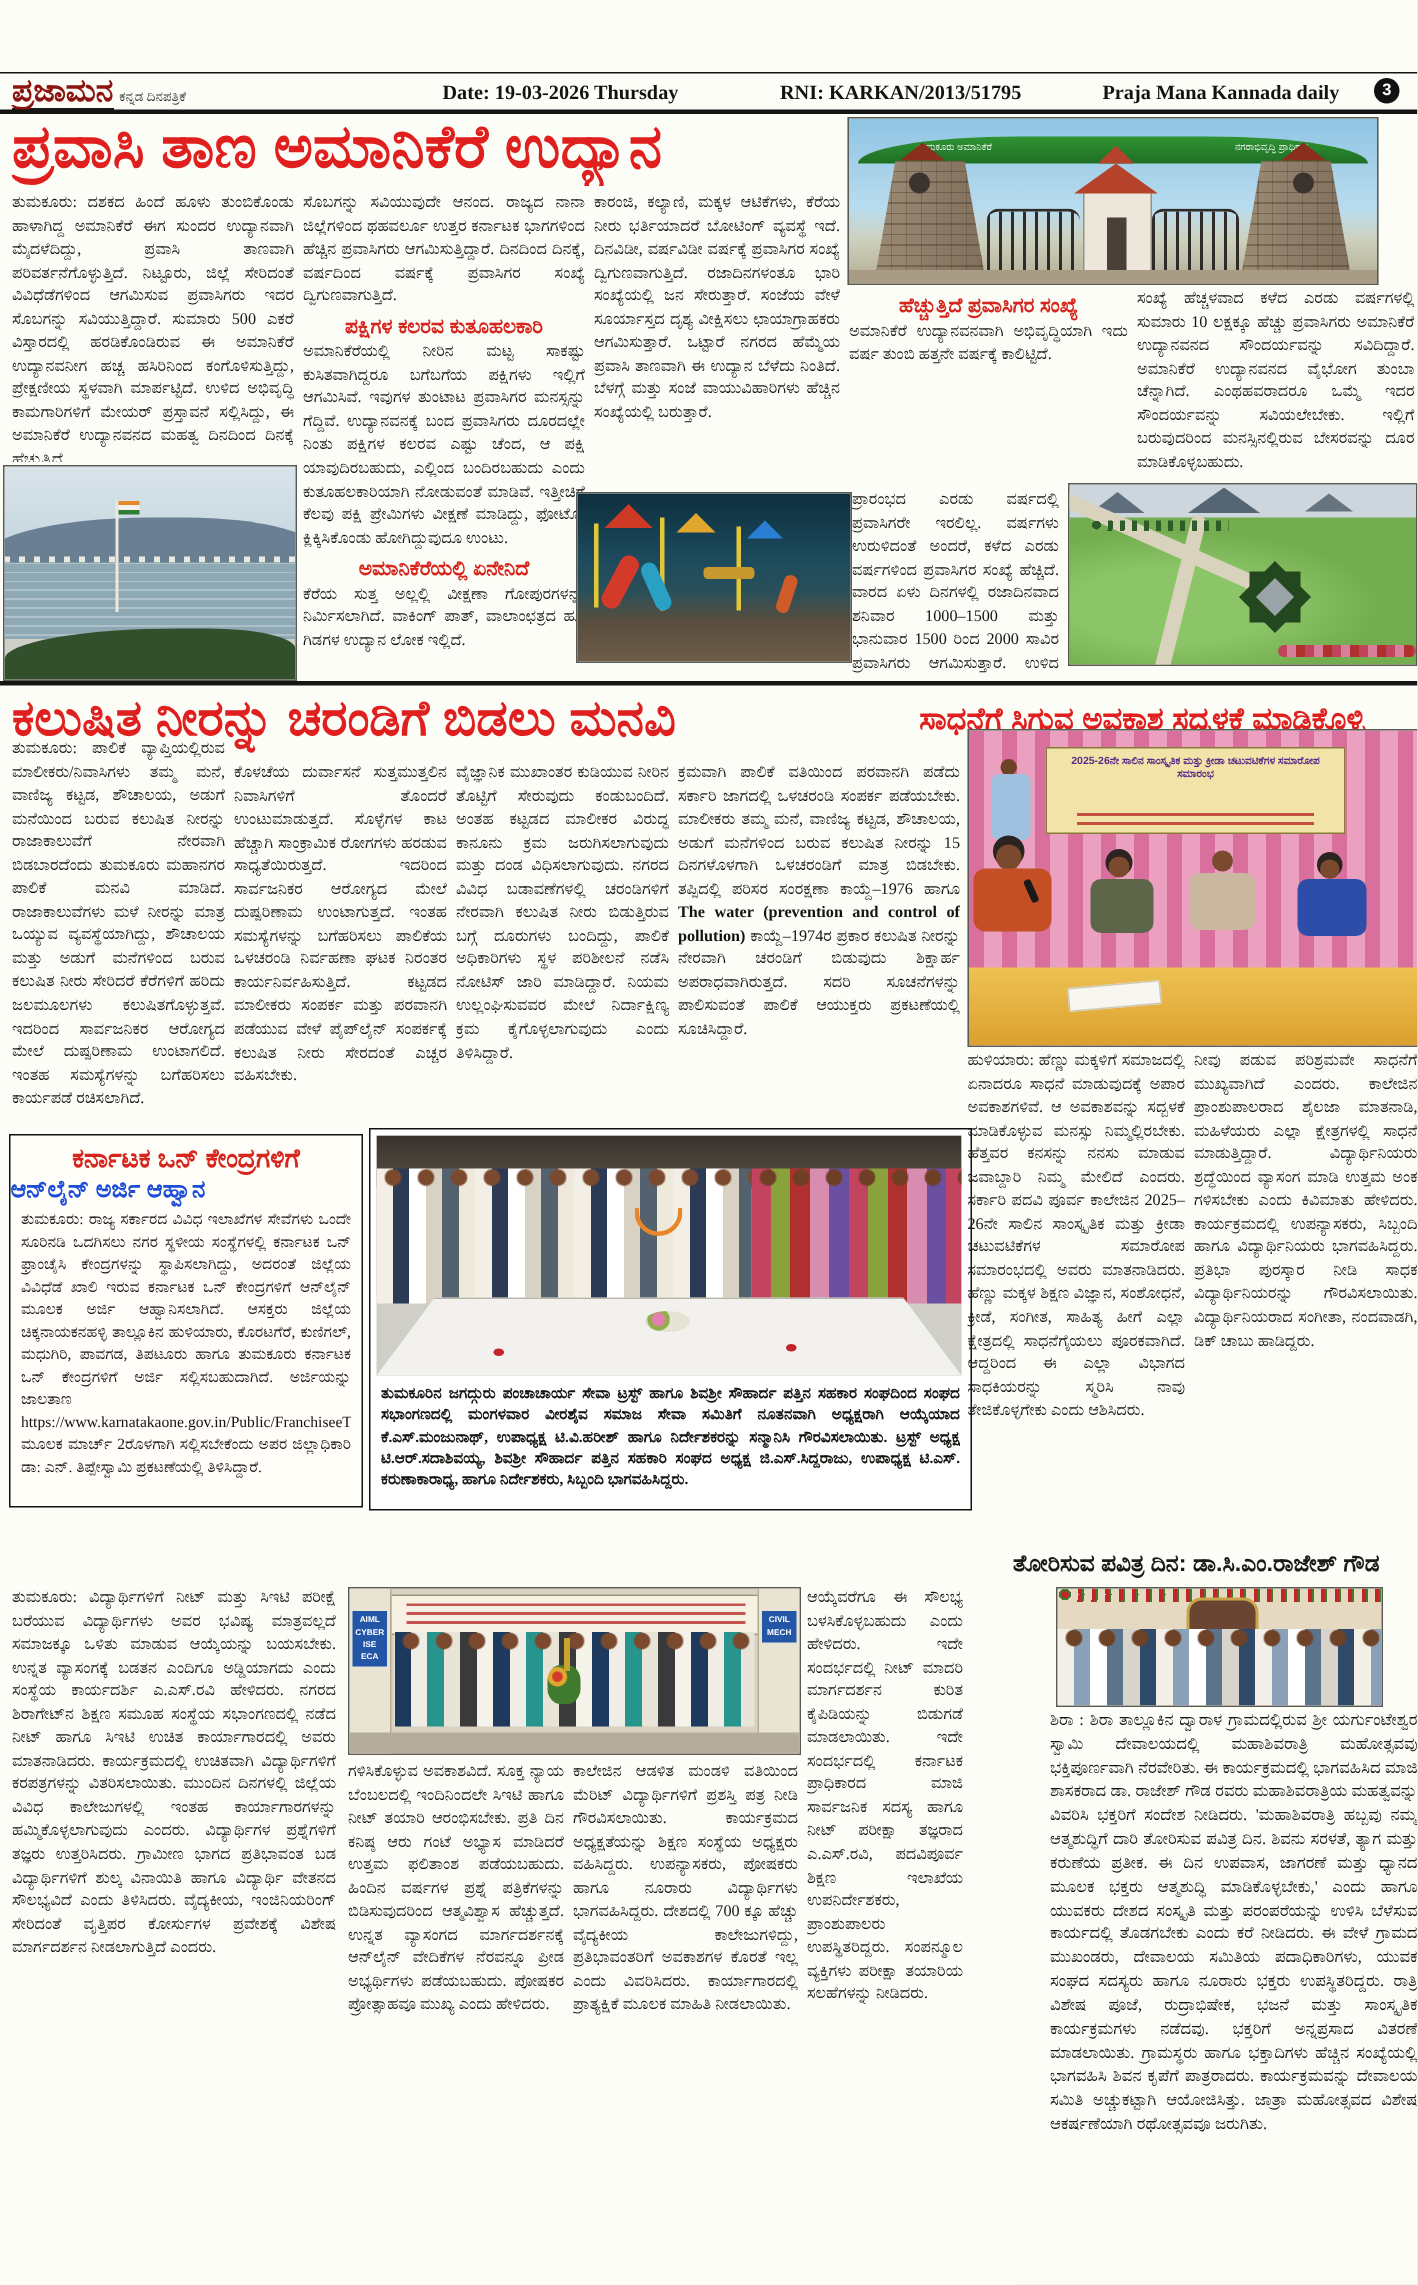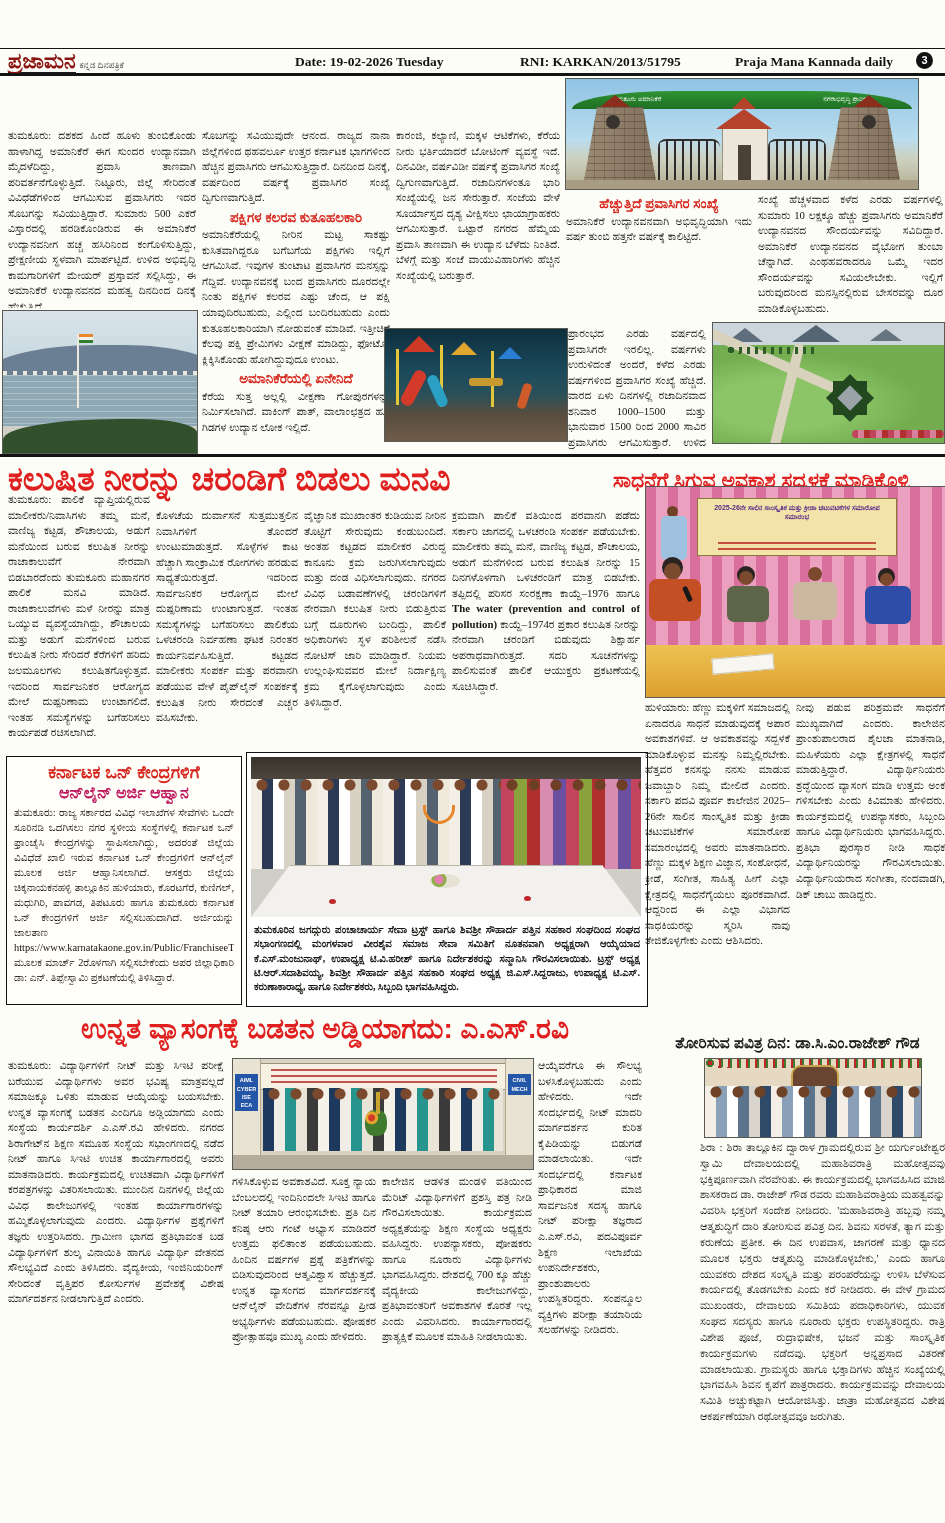--- a/index.html
+++ b/index.html
@@ -26,21 +26,21 @@
   .en-bold{font-weight:bold;}
   .pre{white-space:pre-line;}
   
   .photo{position:absolute;overflow:hidden;border:1px solid #5a5a55;background:#cfcfc8;}
   .ph{position:absolute;}
   .caption{font-size:10.2px;line-height:1.4;text-align:justify;overflow:hidden;font-weight:bold;}
   
   .kbox{border:1.4px solid #111;background:#fffef8;}
   .kbox-t1{color:#d6251c;font-weight:bold;font-size:17.5px;text-align:center;
            font-family:"Liberation Sans",sans-serif;margin-top:5px;}
-  .kbox-t2{color:#be185d;font-weight:bold;font-size:16px;text-align:center;
+  .kbox-t2{color:#1d4ed8;font-weight:bold;font-size:16px;
            font-family:"Liberation Sans",sans-serif;margin:1px 0 4px;}
   .gbox{border:1.4px solid #111;background:#fff;}
   
   .crowd{background-image:
       radial-gradient(circle at 11px 6px, #7b4a2e 5px, rgba(0,0,0,0) 6px),
       repeating-linear-gradient(90deg,#f3efe6 0 11px,#2d3a55 11px 22px,#ffffff 22px 33px,#d8d2c4 33px 44px,#54616e 44px 55px,#efe9dc 55px 66px);
     background-size:22px 100%,auto;}
   .crowd-saree{background-image:
       radial-gradient(circle at 11px 6px, #6e3f24 5px, rgba(0,0,0,0) 6px),
       repeating-linear-gradient(90deg,#c2445e 0 13px,#8aa23c 13px 26px,#b03030 26px 39px,#d88cb0 39px 52px,#6b4fa0 52px 65px);
@@ -57,26 +57,27 @@
 </style>
 </head>
 <body>
 
 <div class="page">
 
   <div class="abs rule" style="left:0;top:48px;width:945px;height:1px"></div>
   <div class="abs" style="left:8px;top:50px;">
     <span class="mast-logo">ಪ್ರಜಾಮನ</span><span class="mast-sub">ಕನ್ನಡ ದಿನಪತ್ರಿಕೆ</span>
   </div>
-  <div class="abs mast-item" style="left:295px;top:54px;">Date: 19-02-2026 Tuesday</div>
+  <div class="abs mast-item" style="left:295px;top:54px;">Date: 19-03-2026 Thursday</div>
   <div class="abs mast-item" style="left:520px;top:54px;">RNI: KARKAN/2013/51795</div>
   <div class="abs mast-item" style="left:735px;top:54px;">Praja Mana Kannada daily</div>
   <div class="abs page-badge" style="left:916px;top:52px;">3</div>
   <div class="abs rule" style="left:0;top:73px;width:945px;height:3px"></div>
 
+  <div class="abs hl" style="left:8px;top:76px;width:552px;height:48px;font-size:40px;line-height:1.1;">ಪ್ರವಾಸಿ ತಾಣ ಅಮಾನಿಕೆರೆ ಉದ್ಯಾನ</div>
 
   <div class="photo" style="left:565px;top:78px;width:352px;height:110px;">
     <div class="ph" style="left:0;top:0;width:100%;height:100%;background:linear-gradient(180deg,#8fc4e4 0%,#b9dcee 55%,#cdd2c0 72%,#b4ac92 100%);"></div>
     <div class="ph" style="left:6px;top:12px;width:340px;height:18px;background:linear-gradient(180deg,#2f9433,#1f6e24);border-radius:50% 50% 0 0/160% 160% 0 0;">
       <span style="position:absolute;left:40px;top:4px;font-size:6.5px;color:#fff;font-family:'Liberation Sans',sans-serif;">ತುಮಕೂರು ಅಮಾನಿಕೆರೆ</span>
       <span style="position:absolute;right:40px;top:4px;font-size:6.5px;color:#fff;font-family:'Liberation Sans',sans-serif;">ನಗರಾಭಿವೃದ್ಧಿ ಪ್ರಾಧಿಕಾರ</span>
     </div>
     <div class="ph brick" style="left:18px;top:28px;width:72px;height:74px;clip-path:polygon(18% 0,82% 0,100% 100%,0 100%);"></div>
     <div class="ph" style="left:40px;top:36px;width:14px;height:14px;border-radius:50%;background:#3a3430;"></div>
     <div class="tri" style="left:34px;top:16px;border-left:15px solid transparent;border-right:15px solid transparent;border-bottom:12px solid #8a2e1e;"></div>
@@ -225,21 +226,20 @@
     <div class="ph" style="left:22%;bottom:12%;width:60px;height:14px;background:#f7f6f0;transform:rotate(-5deg);border:1px solid #cfc8b4;"></div>
   </div>
 
   <div class="abs bt" style="left:645px;top:700px;width:145px;height:308px;">
     <p class="noind">ಹುಳಿಯಾರು: ಹೆಣ್ಣು ಮಕ್ಕಳಿಗೆ ಸಮಾಜದಲ್ಲಿ ಏನಾದರೂ ಸಾಧನೆ ಮಾಡುವುದಕ್ಕೆ ಅಪಾರ ಅವಕಾಶಗಳಿವೆ. ಆ ಅವಕಾಶವನ್ನು ಸದ್ಬಳಕೆ ಮಾಡಿಕೊಳ್ಳುವ ಮನಸ್ಸು ನಿಮ್ಮಲ್ಲಿರಬೇಕು. ಹೆತ್ತವರ ಕನಸನ್ನು ನನಸು ಮಾಡುವ ಜವಾಬ್ದಾರಿ ನಿಮ್ಮ ಮೇಲಿದೆ ಎಂದರು. ಸರ್ಕಾರಿ ಪದವಿ ಪೂರ್ವ ಕಾಲೇಜಿನ 2025–26ನೇ ಸಾಲಿನ ಸಾಂಸ್ಕೃತಿಕ ಮತ್ತು ಕ್ರೀಡಾ ಚಟುವಟಿಕೆಗಳ ಸಮಾರೋಪ ಸಮಾರಂಭದಲ್ಲಿ ಅವರು ಮಾತನಾಡಿದರು. ಹೆಣ್ಣು ಮಕ್ಕಳ ಶಿಕ್ಷಣ ವಿಜ್ಞಾನ, ಸಂಶೋಧನೆ, ಕ್ರೀಡೆ, ಸಂಗೀತ, ಸಾಹಿತ್ಯ ಹೀಗೆ ಎಲ್ಲಾ ಕ್ಷೇತ್ರದಲ್ಲಿ ಸಾಧನೆಗೈಯಲು ಪೂರಕವಾಗಿದೆ. ಆದ್ದರಿಂದ ಈ ಎಲ್ಲಾ ವಿಭಾಗದ ಸಾಧಕಿಯರನ್ನು ಸ್ಮರಿಸಿ ನಾವು ತೇಜಿಕೊಳ್ಳಗೇಕು ಎಂದು ಆಶಿಸಿದರು.</p>
   </div>
   <div class="abs bt" style="left:796px;top:700px;width:149px;height:308px;">
     <p class="noind">ನೀವು ಪಡುವ ಪರಿಶ್ರಮವೇ ಸಾಧನೆಗೆ ಮುಖ್ಯವಾಗಿದೆ ಎಂದರು. ಕಾಲೇಜಿನ ಪ್ರಾಂಶುಪಾಲರಾದ ಶೈಲಜಾ ಮಾತನಾಡಿ, ಮಹಿಳೆಯರು ಎಲ್ಲಾ ಕ್ಷೇತ್ರಗಳಲ್ಲಿ ಸಾಧನೆ ಮಾಡುತ್ತಿದ್ದಾರೆ. ವಿದ್ಯಾರ್ಥಿನಿಯರು ಶ್ರದ್ಧೆಯಿಂದ ವ್ಯಾಸಂಗ ಮಾಡಿ ಉತ್ತಮ ಅಂಕ ಗಳಿಸಬೇಕು ಎಂದು ಕಿವಿಮಾತು ಹೇಳಿದರು. ಕಾರ್ಯಕ್ರಮದಲ್ಲಿ ಉಪನ್ಯಾಸಕರು, ಸಿಬ್ಬಂದಿ ಹಾಗೂ ವಿದ್ಯಾರ್ಥಿನಿಯರು ಭಾಗವಹಿಸಿದ್ದರು. ಪ್ರತಿಭಾ ಪುರಸ್ಕಾರ ನೀಡಿ ಸಾಧಕ ವಿದ್ಯಾರ್ಥಿನಿಯರನ್ನು ಗೌರವಿಸಲಾಯಿತು. ವಿದ್ಯಾರ್ಥಿನಿಯರಾದ ಸಂಗೀತಾ, ನಂದವಾಡಗಿ, ಡಿಕ್ ಚಾಬು ಹಾಡಿದ್ದರು.</p>
   </div>
 
-  <div class="abs hl" style="left:8px;top:1012px;width:634px;height:42px;font-size:28px;line-height:1.2;text-align:center;">ಉನ್ನತ ವ್ಯಾಸಂಗಕ್ಕೆ ಬಡತನ ಅಡ್ಡಿಯಾಗದು: ಎ.ಎಸ್.ರವಿ</div>
 
   <div class="photo" style="left:232px;top:1058px;width:300px;height:110px;">
     <div class="ph" style="left:0;top:0;width:100%;height:100%;background:#d9d2c2;"></div>
     <div class="ph" style="left:9%;top:4%;width:82%;height:22%;background:#f6f1e2;border:1px solid #9a8f78;">
       <div class="banner-lines" style="position:absolute;left:4%;top:20%;width:92%;height:60%;"></div>
     </div>
     <div class="ph" style="left:0;top:0;width:9%;height:100%;background:#e9e3d4;border-right:1px solid #b3a98f;">
       <div class="pre" style="position:absolute;left:8%;top:14%;width:84%;background:#2456a8;color:#fff;font-size:5.5px;font-weight:bold;text-align:center;line-height:1.5;font-family:'Liberation Sans',sans-serif;padding:2px 0;">AIML
 CYBER
 ISE

